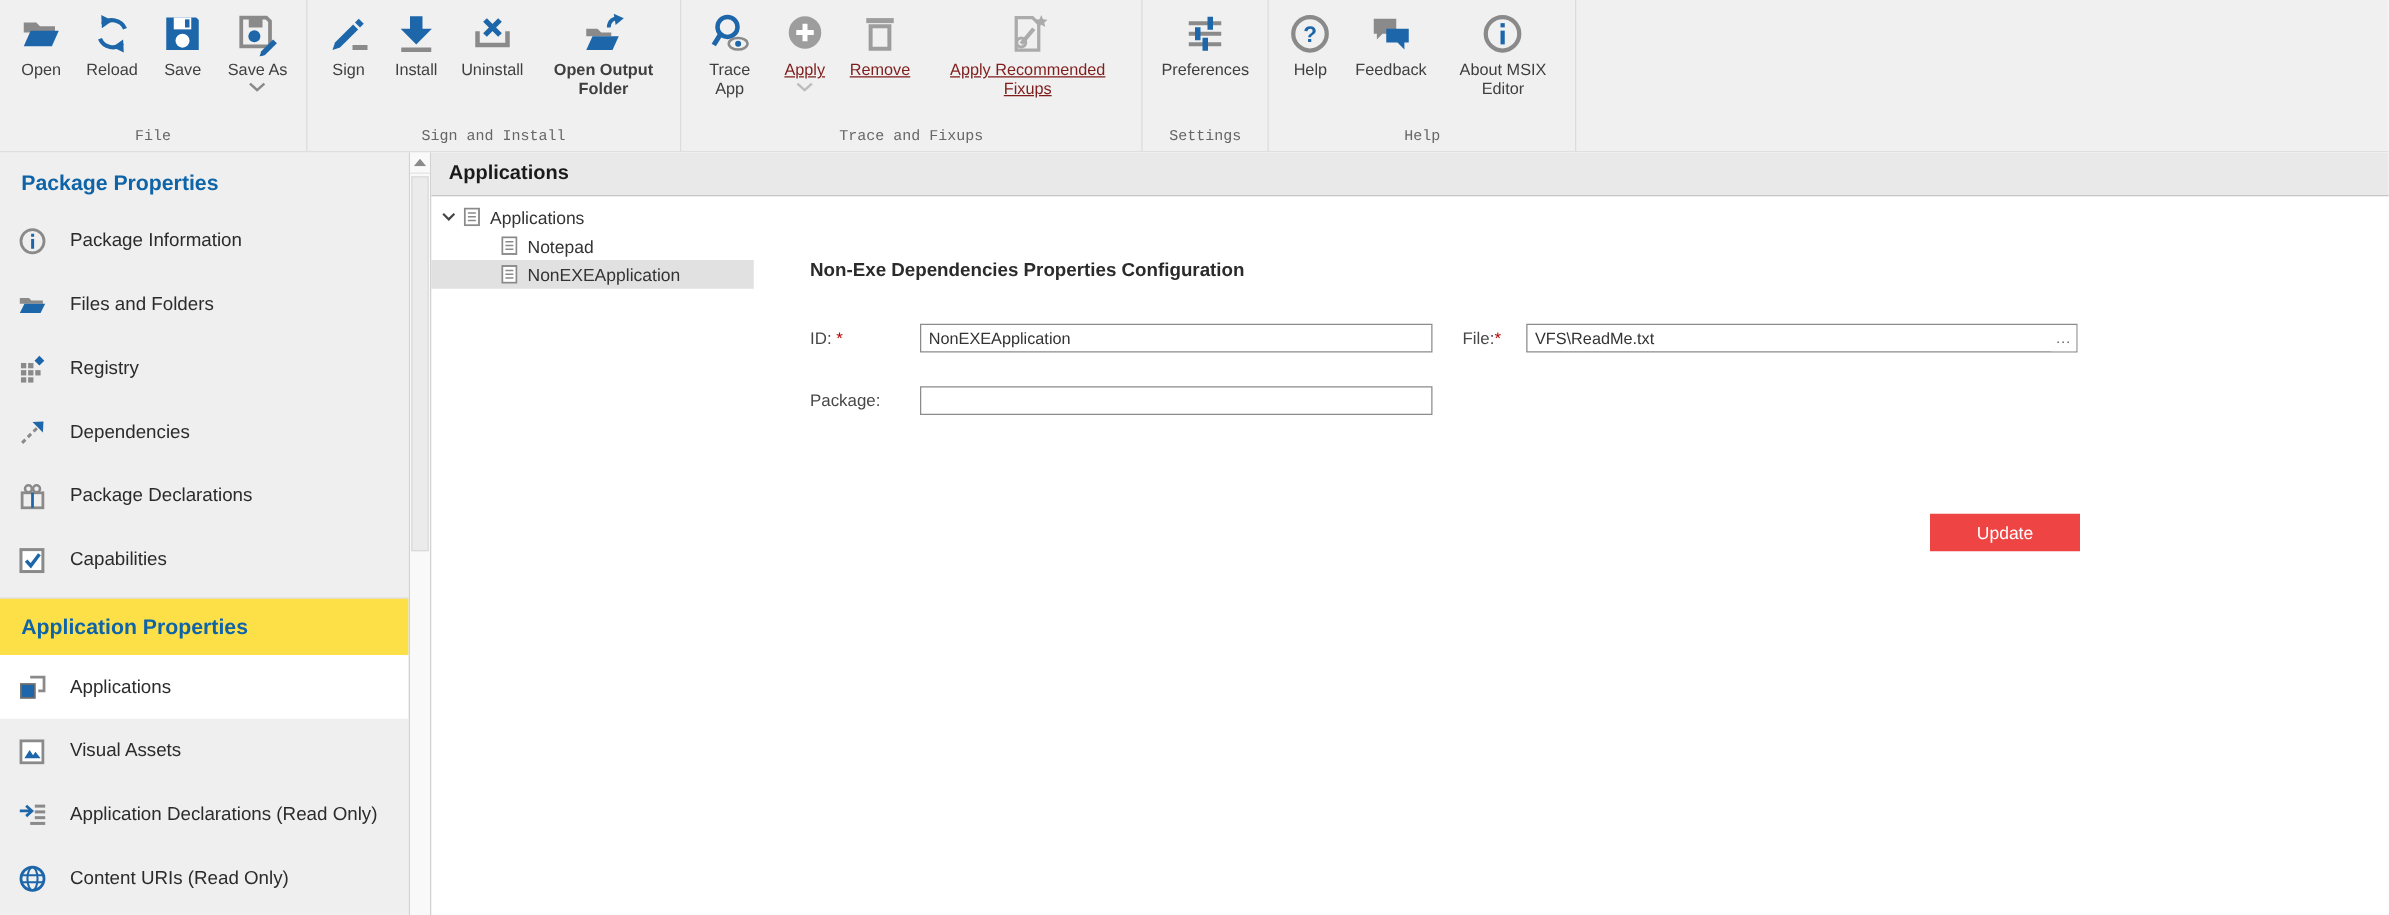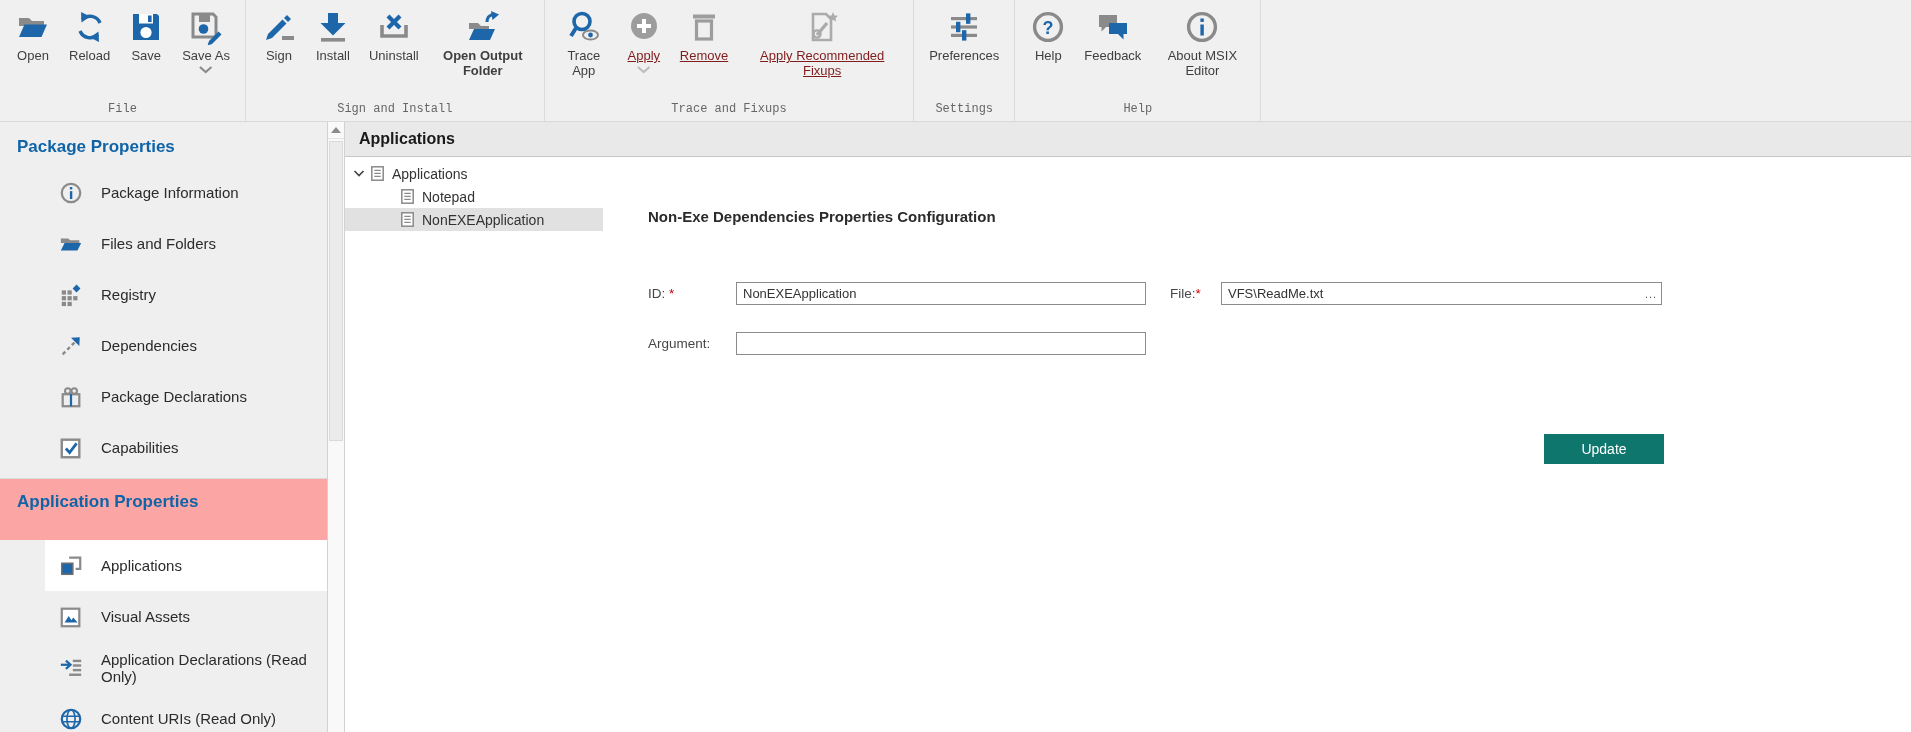--- a/index.html
+++ b/index.html
@@ -21,23 +21,23 @@
   .chev { height:9px; margin-top:2px; }
   .rgroup-label { font-size:12px; color:#666; text-align:center; padding:1px 6px 5px;font-family:Liberation Mono, monospace; }
   .rspacer { flex:1; }
 
   
   .content { flex:1; display:flex; min-height:0; }
 
   
   .sidebar { width:327px; background:#efefef; overflow:hidden; }
   .side-heading { font-size:17px; font-weight:bold; color:#0f64a8; padding:15px 17px 10px; }
-  .side-heading.second { background:#fca5a5; padding:13px 17px 28px; }
+  .side-heading.second { background:#fde047; padding:13px 17px 12px; }
   .side-item { height:51px; display:flex; align-items:center; padding-left:14px;
-    font-size:15px; color:#2b2b2b; cursor:pointer;margin-left:45px; }
+    font-size:15px; color:#2b2b2b; cursor:pointer; }
   .side-item svg.sic { width:24px; height:24px; flex:0 0 24px; margin-right:18px; }
   .side-item.selected { background:#ffffff; }
   .side-divider { height:1px; background:#dcdcdc; margin-top:5px; }
 
   
   .side-scroll { width:18px; background:#f9f9f9; border-left:1px solid #d2d2d2;
     border-right:1px solid #d2d2d2; position:relative; }
   .sb-up { height:17px; border-bottom:1px solid #e3e3e3; display:flex; align-items:center;
     justify-content:center; cursor:pointer; }
   .sb-thumb { position:absolute; top:19px; left:1px; right:1px; height:300px;
@@ -53,34 +53,34 @@
   .tree { width:258px; padding-top:5px; }
   .tree-row { height:23px; display:flex; align-items:center; font-size:14px; color:#333; cursor:pointer; }
   .tree-row .tchev { width:12px; height:9px; margin:0 6px 0 8px; }
   .tree-row .doc { width:13px; height:15px; margin-right:8px; }
   .tree-child { padding-left:56px; }
   .tree-child.selected { background:#e1e1e1; }
 
   
   .details { flex:1; padding:51px 0 0 45px; }
   .form-heading { font-size:15px; font-weight:bold; color:#2b2b2b; }
-  .form { margin-top:57px; width:1016px; }
+  .form { margin-top:34px; width:1016px; }
   .frow { display:flex; align-items:center; margin-bottom:27px; }
   .flabel { width:88px; font-size:13.5px; color:#474747; }
   .flabel2 { width:51px; margin-left:24px; font-size:13.5px; color:#474747; }
   .req { color:#c00000; }
   input.tb { height:23px; border:1px solid #8b8b8b; font-size:13px; color:#333;
     padding:0 6px; font-family:inherit; background:#fff; }
   .tb-id, .tb-arg { width:410px; }
   .file-wrap { position:relative; width:441px; }
   .file-wrap input { width:100%; }
   .browse { position:absolute; right:1px; top:1px; bottom:1px; width:20px; border:none;
     background:#fff; color:#555; font-size:11px; letter-spacing:1px; cursor:pointer; line-height:10px; }
   .update-row { width:1016px; display:flex; justify-content:flex-end; margin-top:79px; }
-  .update-btn { width:120px; height:30px; background:#0f766e; color:#fff; border:none;
+  .update-btn { width:120px; height:30px; background:#ef4444; color:#fff; border:none;
     font-size:14px; font-family:inherit; cursor:pointer; }
 </style>
 </head>
 <body>
 
 <div class="app">
 
   <div class="ribbon">
 
     <div class="rgroup">
@@ -405,21 +405,21 @@
               <span class="flabel"><span>ID:</span> <span class="req">*</span></span>
               <input class="tb tb-id" type="text" value="NonEXEApplication" style="">
               <span class="flabel2"><span>File:</span><span class="req">*</span></span>
               <span class="file-wrap">
                 <input class="tb" type="text" value="VFS\ReadMe.txt" style="">
                 <button class="browse">...</button>
               </span>
             </div>
 
             <div class="frow">
-              <span class="flabel"><span>Argument:</span><span class="req"></span></span>
+              <span class="flabel"><span>Package:</span><span class="req"></span></span>
               <input class="tb tb-arg" type="text" value="" style="">
             </div>
 
             <div class="update-row">
               <button class="update-btn">Update</button>
             </div>
           </div>
         </div>
       </div>
     </div>

